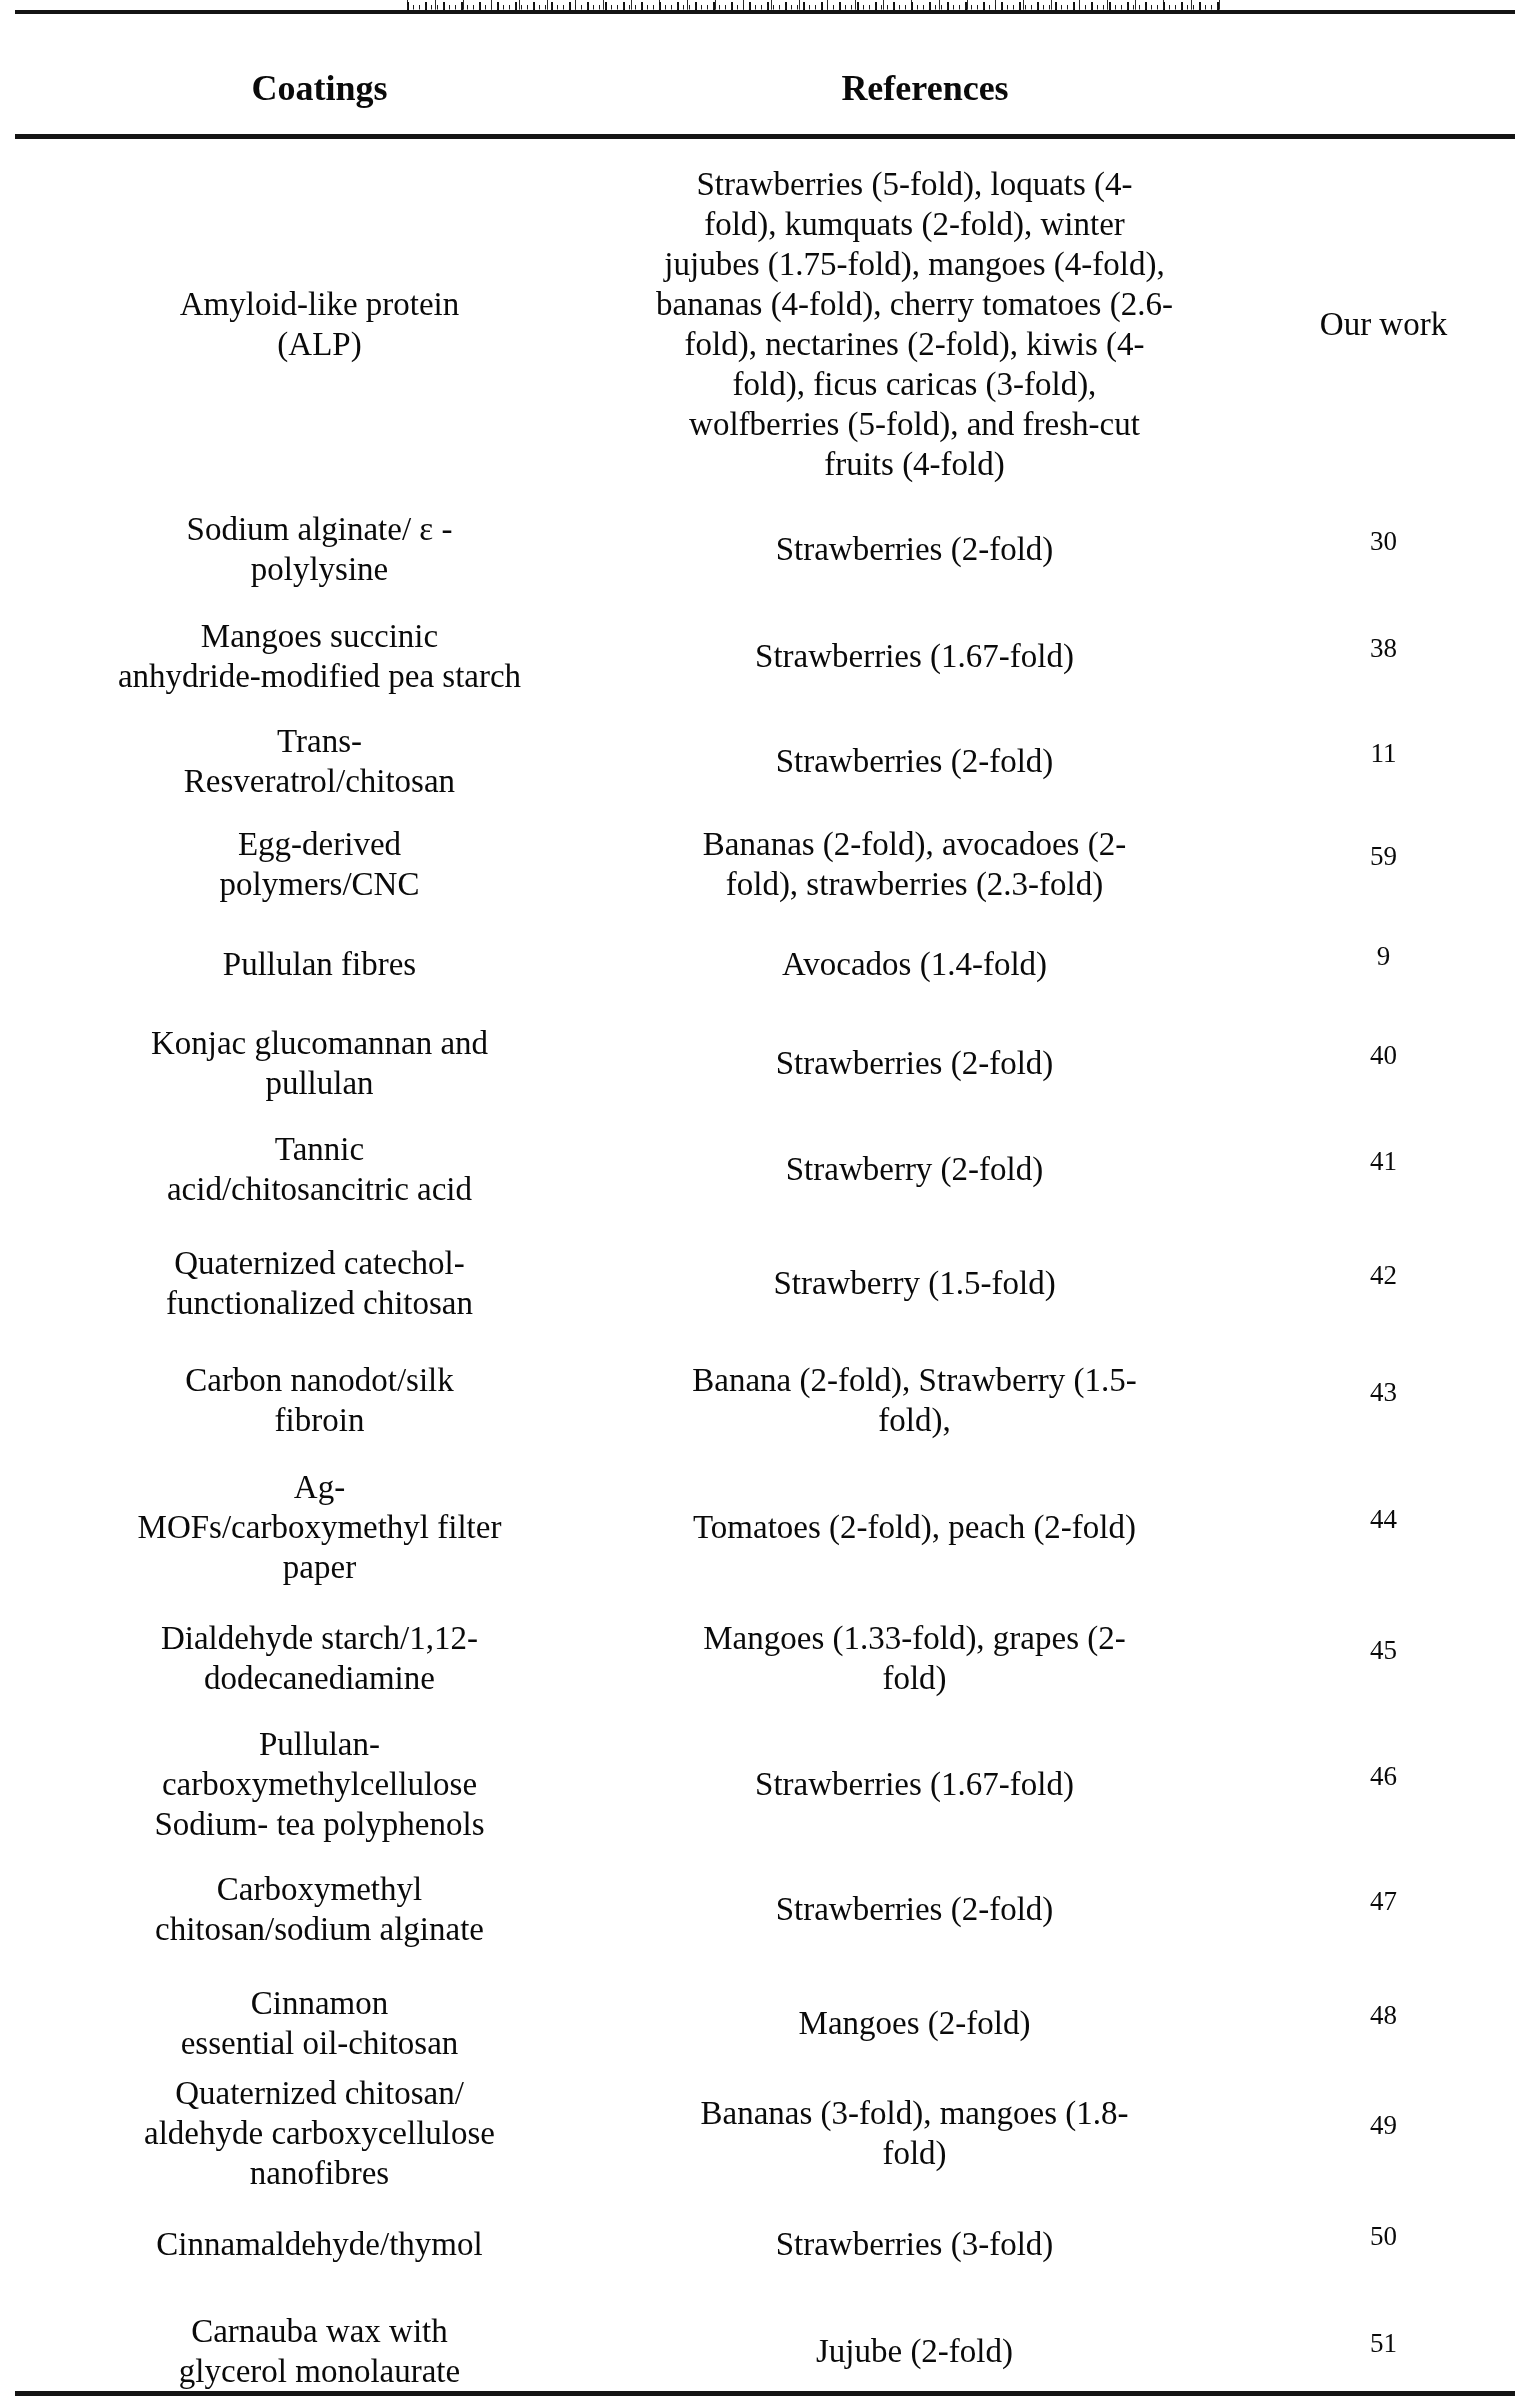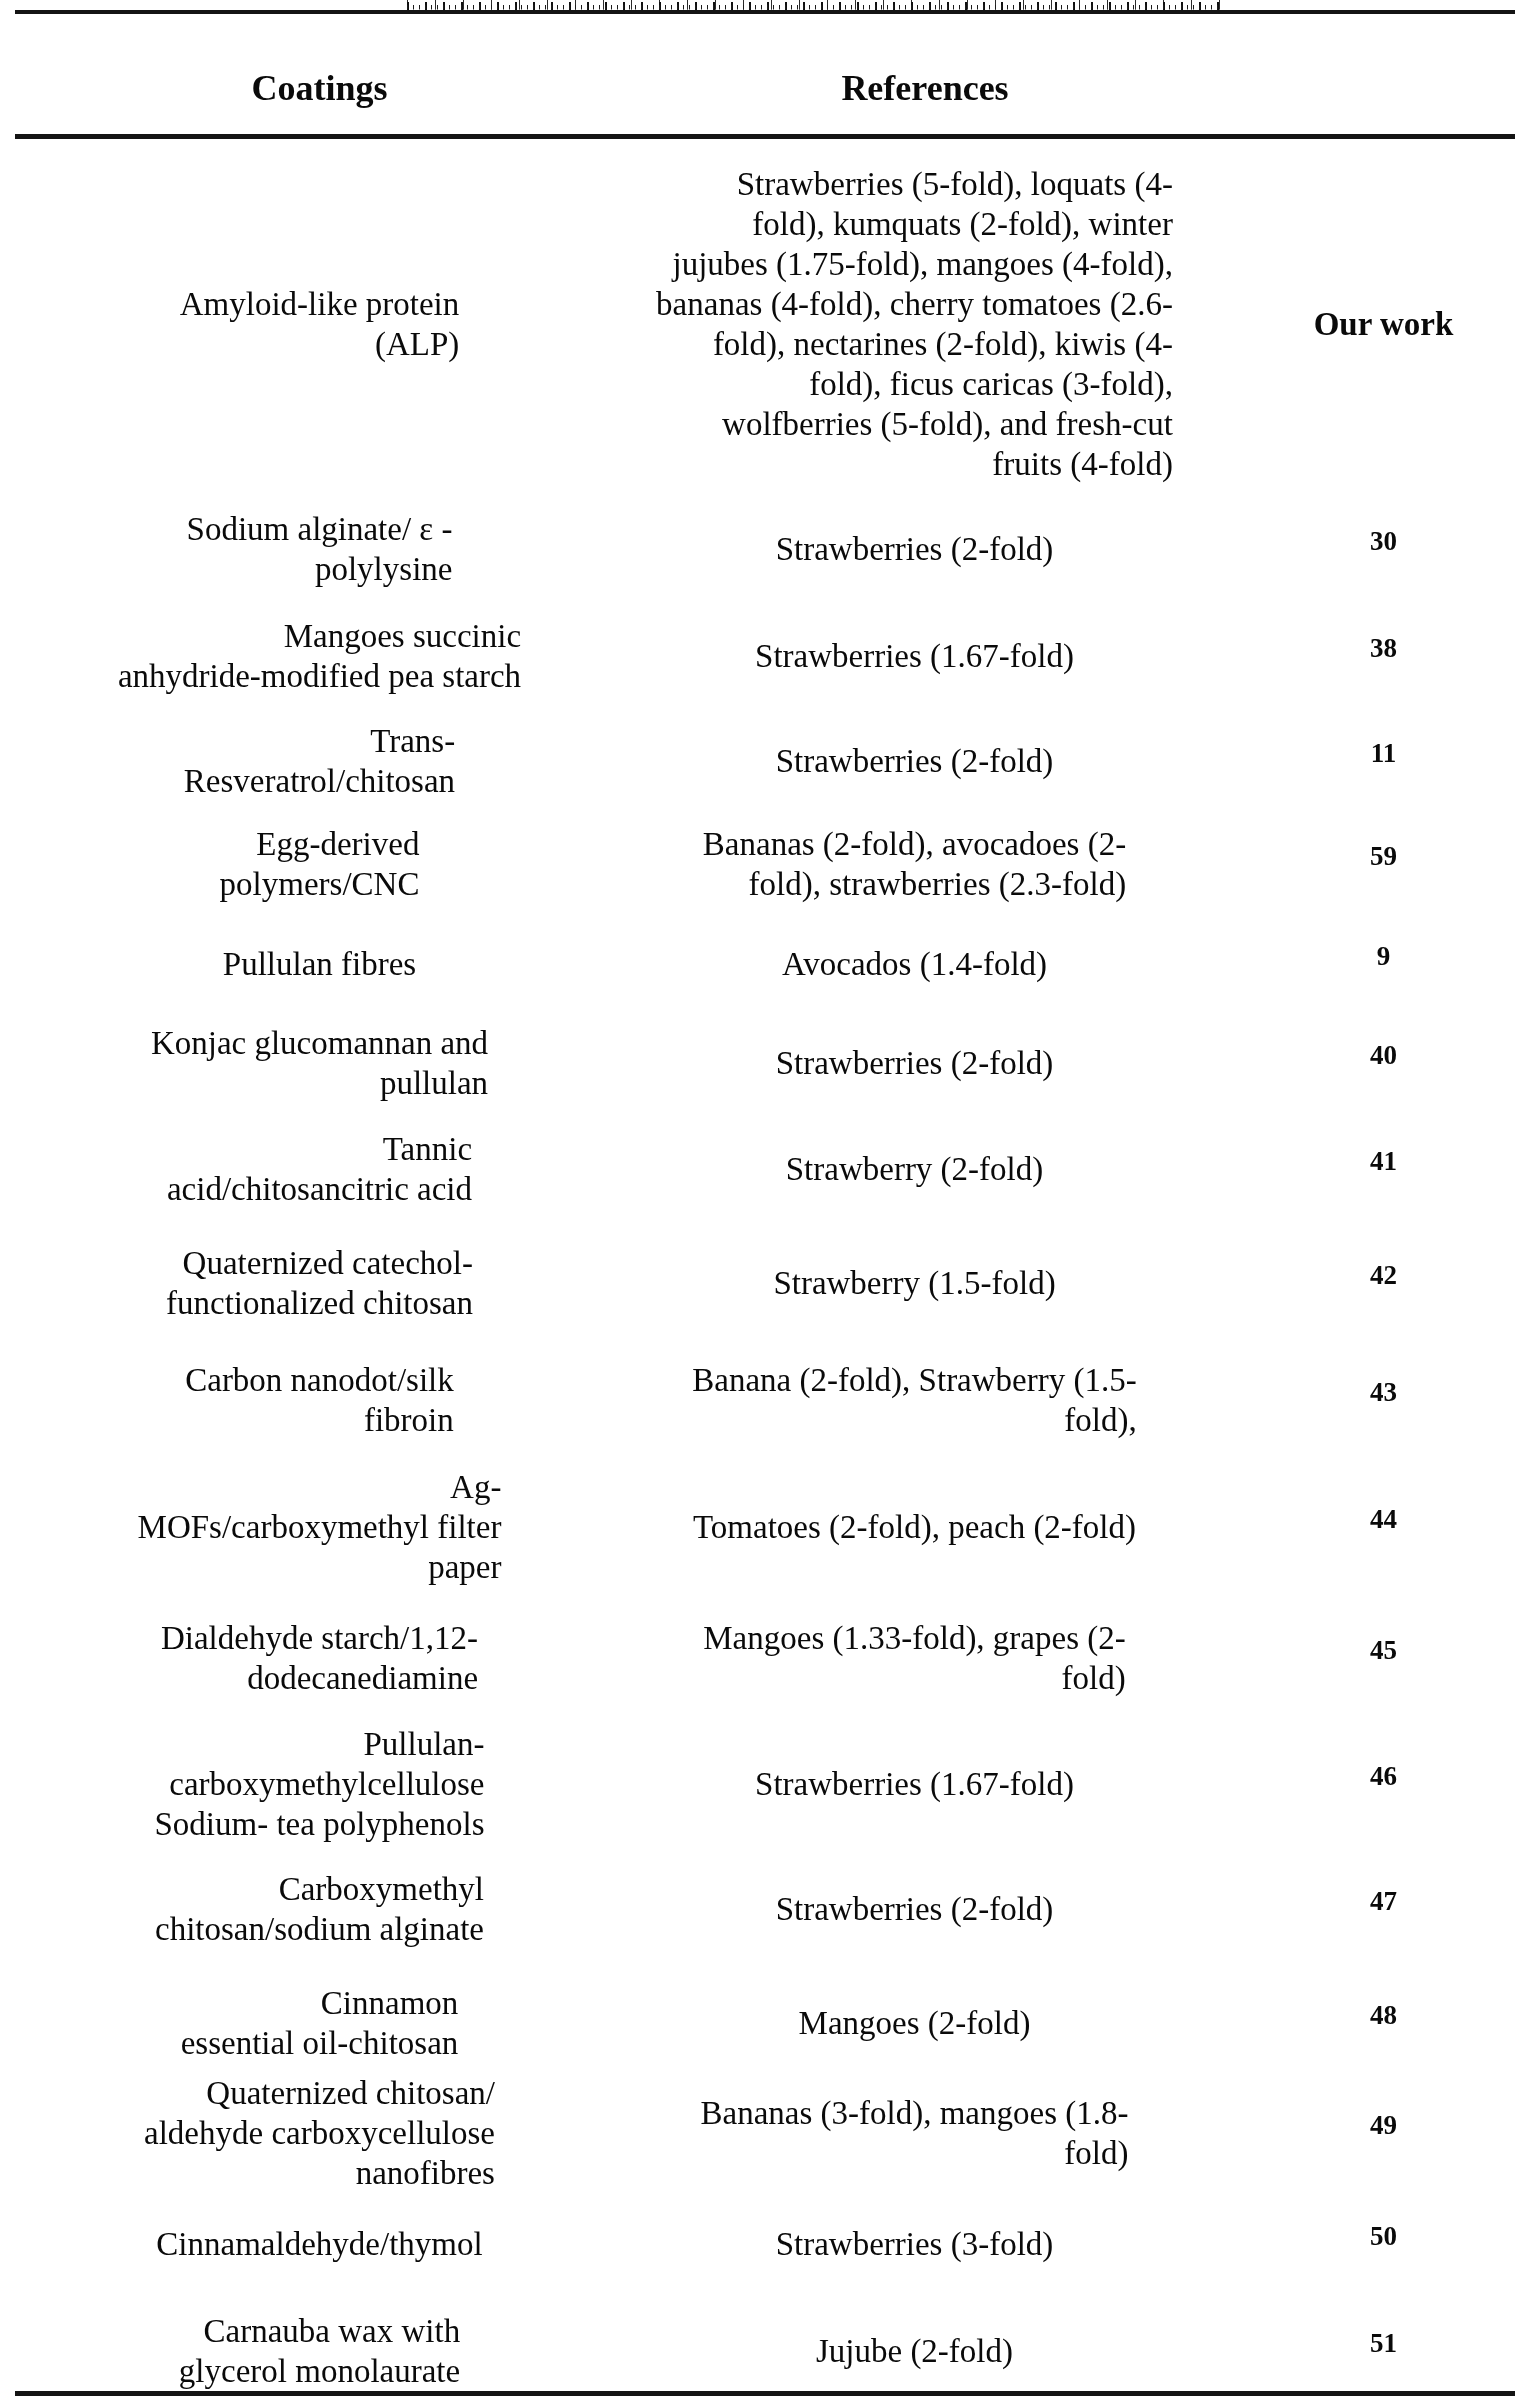--- a/index.html
+++ b/index.html
@@ -43,28 +43,28 @@
   .body {
     grid-template-rows: 341px 109px 105px 105px 102px 97px 101px 112px 116px
                         117px 137px 125px 127px 123px 105px 116px 105px 109px;
   }
   .row { display: contents; }
 
   .cell {
     display: flex;
     align-items: center;
     justify-content: center;
-    text-align: right;
+    text-align: center;
     white-space: pre-line;
     font-size: 33px;
     line-height: 40px;
     margin-top: 28px;
   }
   .c1 { padding-left: 27px; }
-  .c3 { padding-left: 21px; font-weight: bold; }
+  .c3 { padding-left: 21px; }
 
   .th {
     font-weight: bold;
     font-size: 36px;
     line-height: 40px;
   }
 
   .sup {
     font-size: 27px;
     line-height: 27px;

